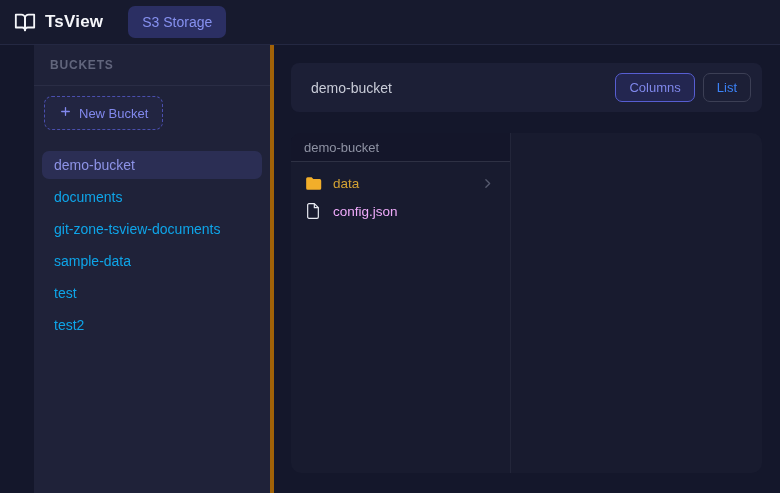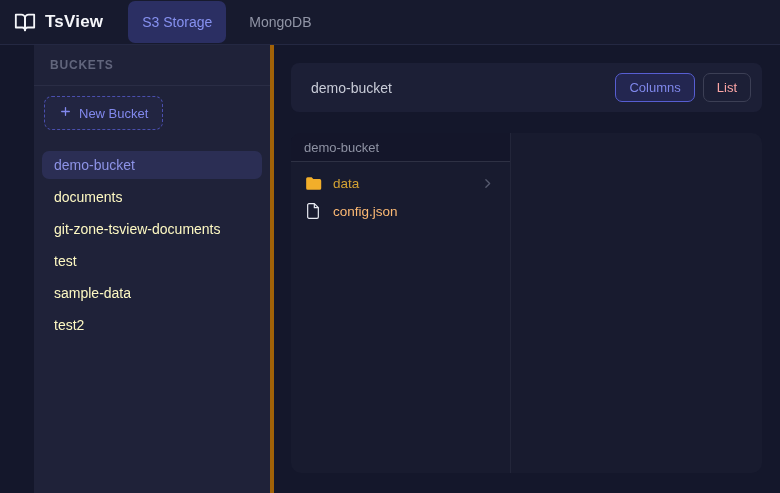--- a/index.html
+++ b/index.html
@@ -18,21 +18,21 @@
     border-bottom: 1px solid #242842;
     display: flex;
     align-items: center;
     padding: 0 14px;
   }
   .logo { display: flex; align-items: center; gap: 9px; }
   .logo svg { display: block; }
   .logo-title { font-size: 17px; font-weight: 700; color: #f5f6fa; letter-spacing: 0.2px; }
   .tabs { display: flex; align-items: center; gap: 9px; margin-left: 25px; }
   .tab {
-    height: 42px;
+    height: 32px;
     display: flex; align-items: center;
     padding: 16px 14px;
     border-radius: 7px;
     font-size: 14px;
     color: #9195a6;
     cursor: pointer;
     background: transparent;
     border: none;
   }
   .tab.active { background: #2b2f63; color: #8691f0; }
@@ -78,21 +78,21 @@
     list-style: none;
     padding: 11px 8px 8px 8px;
   }
   .bucket-item {
     height: 28px;
     margin-bottom: 4px;
     padding: 0 12px;
     border-radius: 7px;
     display: flex; align-items: center;
     font-size: 14px;
-    color: #fef9c3;
+    color: #0ea5e9;
     cursor: pointer;
     white-space: nowrap;
   }
   .bucket-item.selected { background: #2b2e54; color: #8d93e6; }
 
   
   .main {
     flex: 1;
     display: flex;
     flex-direction: column;
@@ -107,21 +107,21 @@
     padding: 0 11px 0 20px;
   }
   .bucket-title { font-size: 14px; color: #c9ccd8; }
   .view-toggle { display: flex; gap: 8px; }
   .view-btn {
     height: 29px;
     padding: 0 13px;
     border-radius: 7px;
     border: 1px solid #3c3f55;
     background: transparent;
-    color: #fca5a5;
+    color: #3b82f6;
     font-size: 13px;
     font-family: inherit;
     cursor: pointer;
   }
   .view-btn.active {
     border-color: #575ed2;
     color: #7f87ea;
     background: #232650;
     margin-left: 8px;
   }
@@ -155,40 +155,39 @@
   .entry-row {
     height: 28px;
     border-radius: 6px;
     display: flex; align-items: center; gap: 11px;
     padding: 0 10px 0 7px;
     font-size: 13.5px;
     cursor: pointer;
   }
   .entry-row .entry-name { flex: 1; }
   .entry-row.folder .entry-name { color: #d3a233; }
-  .entry-row.file .entry-name { color: #fdba74; }
+  .entry-row.file .entry-name { color: #f0abfc; }
   .entry-icon { display: flex; align-items: center; justify-content: center; width: 18px; }
   .chevron { display: flex; align-items: center; }
 </style>
 </head>
 <body>
 
 <div class="topbar">
   <div class="logo">
     <span>
       <svg width="22" height="22" viewBox="0 0 24 24" fill="none" stroke="#f5f6fa" stroke-width="2" stroke-linecap="round" stroke-linejoin="round">
         <path d="M2 4h6a4 4 0 0 1 4 4v13a3 3 0 0 0-3-3H2z"></path>
         <path d="M22 4h-6a4 4 0 0 0-4 4v13a3 3 0 0 1 3-3h7z"></path>
       </svg>
     </span>
     <span class="logo-title">TsView</span>
   </div>
   <div class="tabs">
     <button class="tab active">S3 Storage</button>
-    <button class="tab">MongoDB</button>
   </div>
 </div>
 
 <div class="layout">
 
   <div class="sidebar">
     <div class="sidebar-header">
       <span>BUCKETS</span>
     </div>
     <div class="new-bucket-wrap">
@@ -199,22 +198,22 @@
               <line x1="5" y1="12" x2="19" y2="12"></line>
           </svg>
         </span>
         <span>New Bucket</span>
       </button>
     </div>
     <ul class="bucket-list">
       <li class="bucket-item selected">demo-bucket</li>
       <li class="bucket-item">documents</li>
       <li class="bucket-item">git-zone-tsview-documents</li>
+      <li class="bucket-item">sample-data</li>
       <li class="bucket-item">test</li>
-      <li class="bucket-item">sample-data</li>
       <li class="bucket-item">test2</li>
     </ul>
   </div>
 
   <div class="main">
 
     <div class="bucket-bar">
       <span class="bucket-title">demo-bucket</span>
       <div class="view-toggle">
         <button class="view-btn active">Columns</button>

